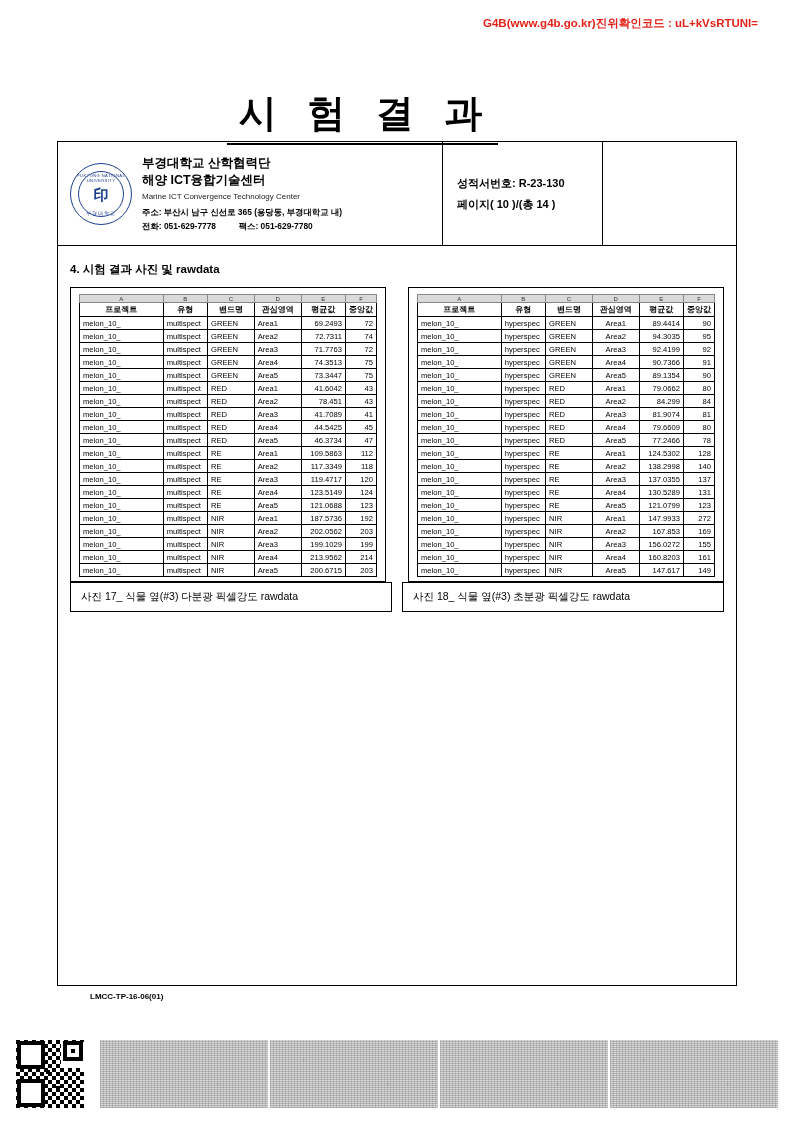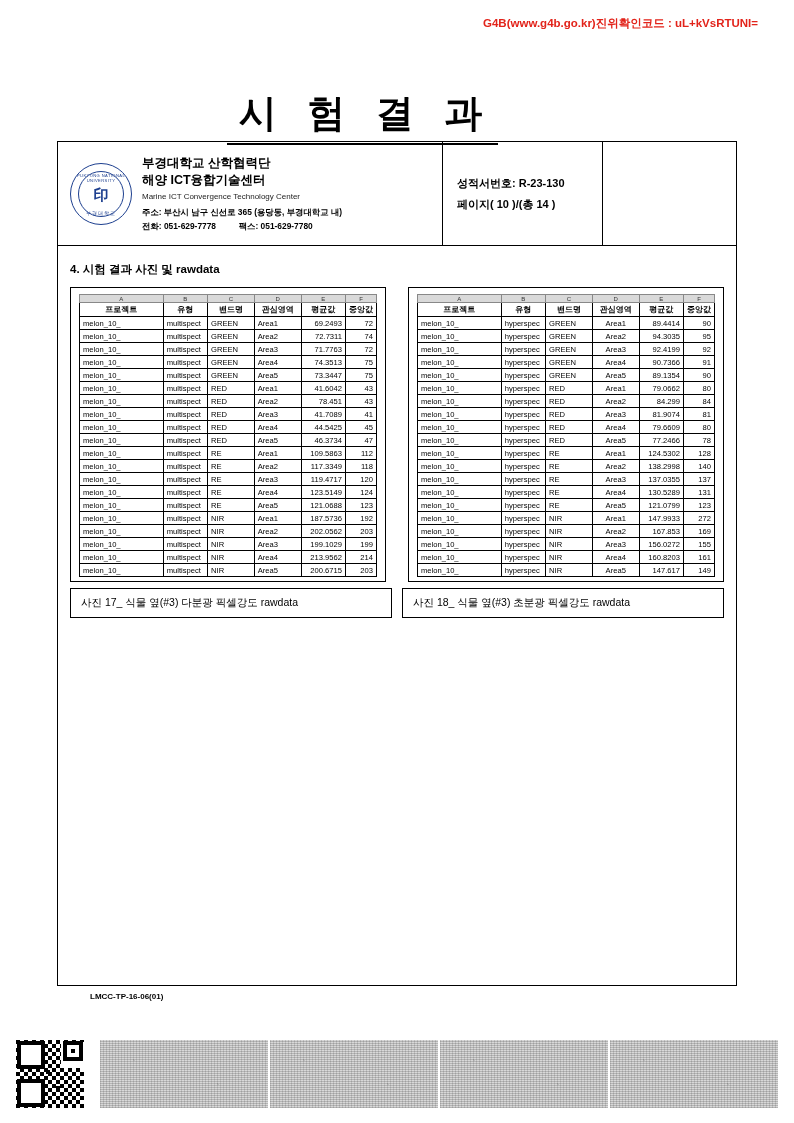--- a/index.html
+++ b/index.html
@@ -173,21 +173,21 @@
   .col-proj { width: 29%; }
   .col-type { width: 15%; }
   .col-band { width: 16%; }
   .col-area { width: 16%; }
   .col-mean { width: 15%; }
   .col-med  { width: 12%; }
 
   .caption-row {
     display: flex;
     gap: 10px;
-    margin-top: 6px;
+    margin-top: 0;
   }
   .caption {
     flex: 1 1 0;
     border: 1px solid #000;
     font-size: 10.5px;
     padding: 7px 10px;
     text-align: left;
   }
 
   

